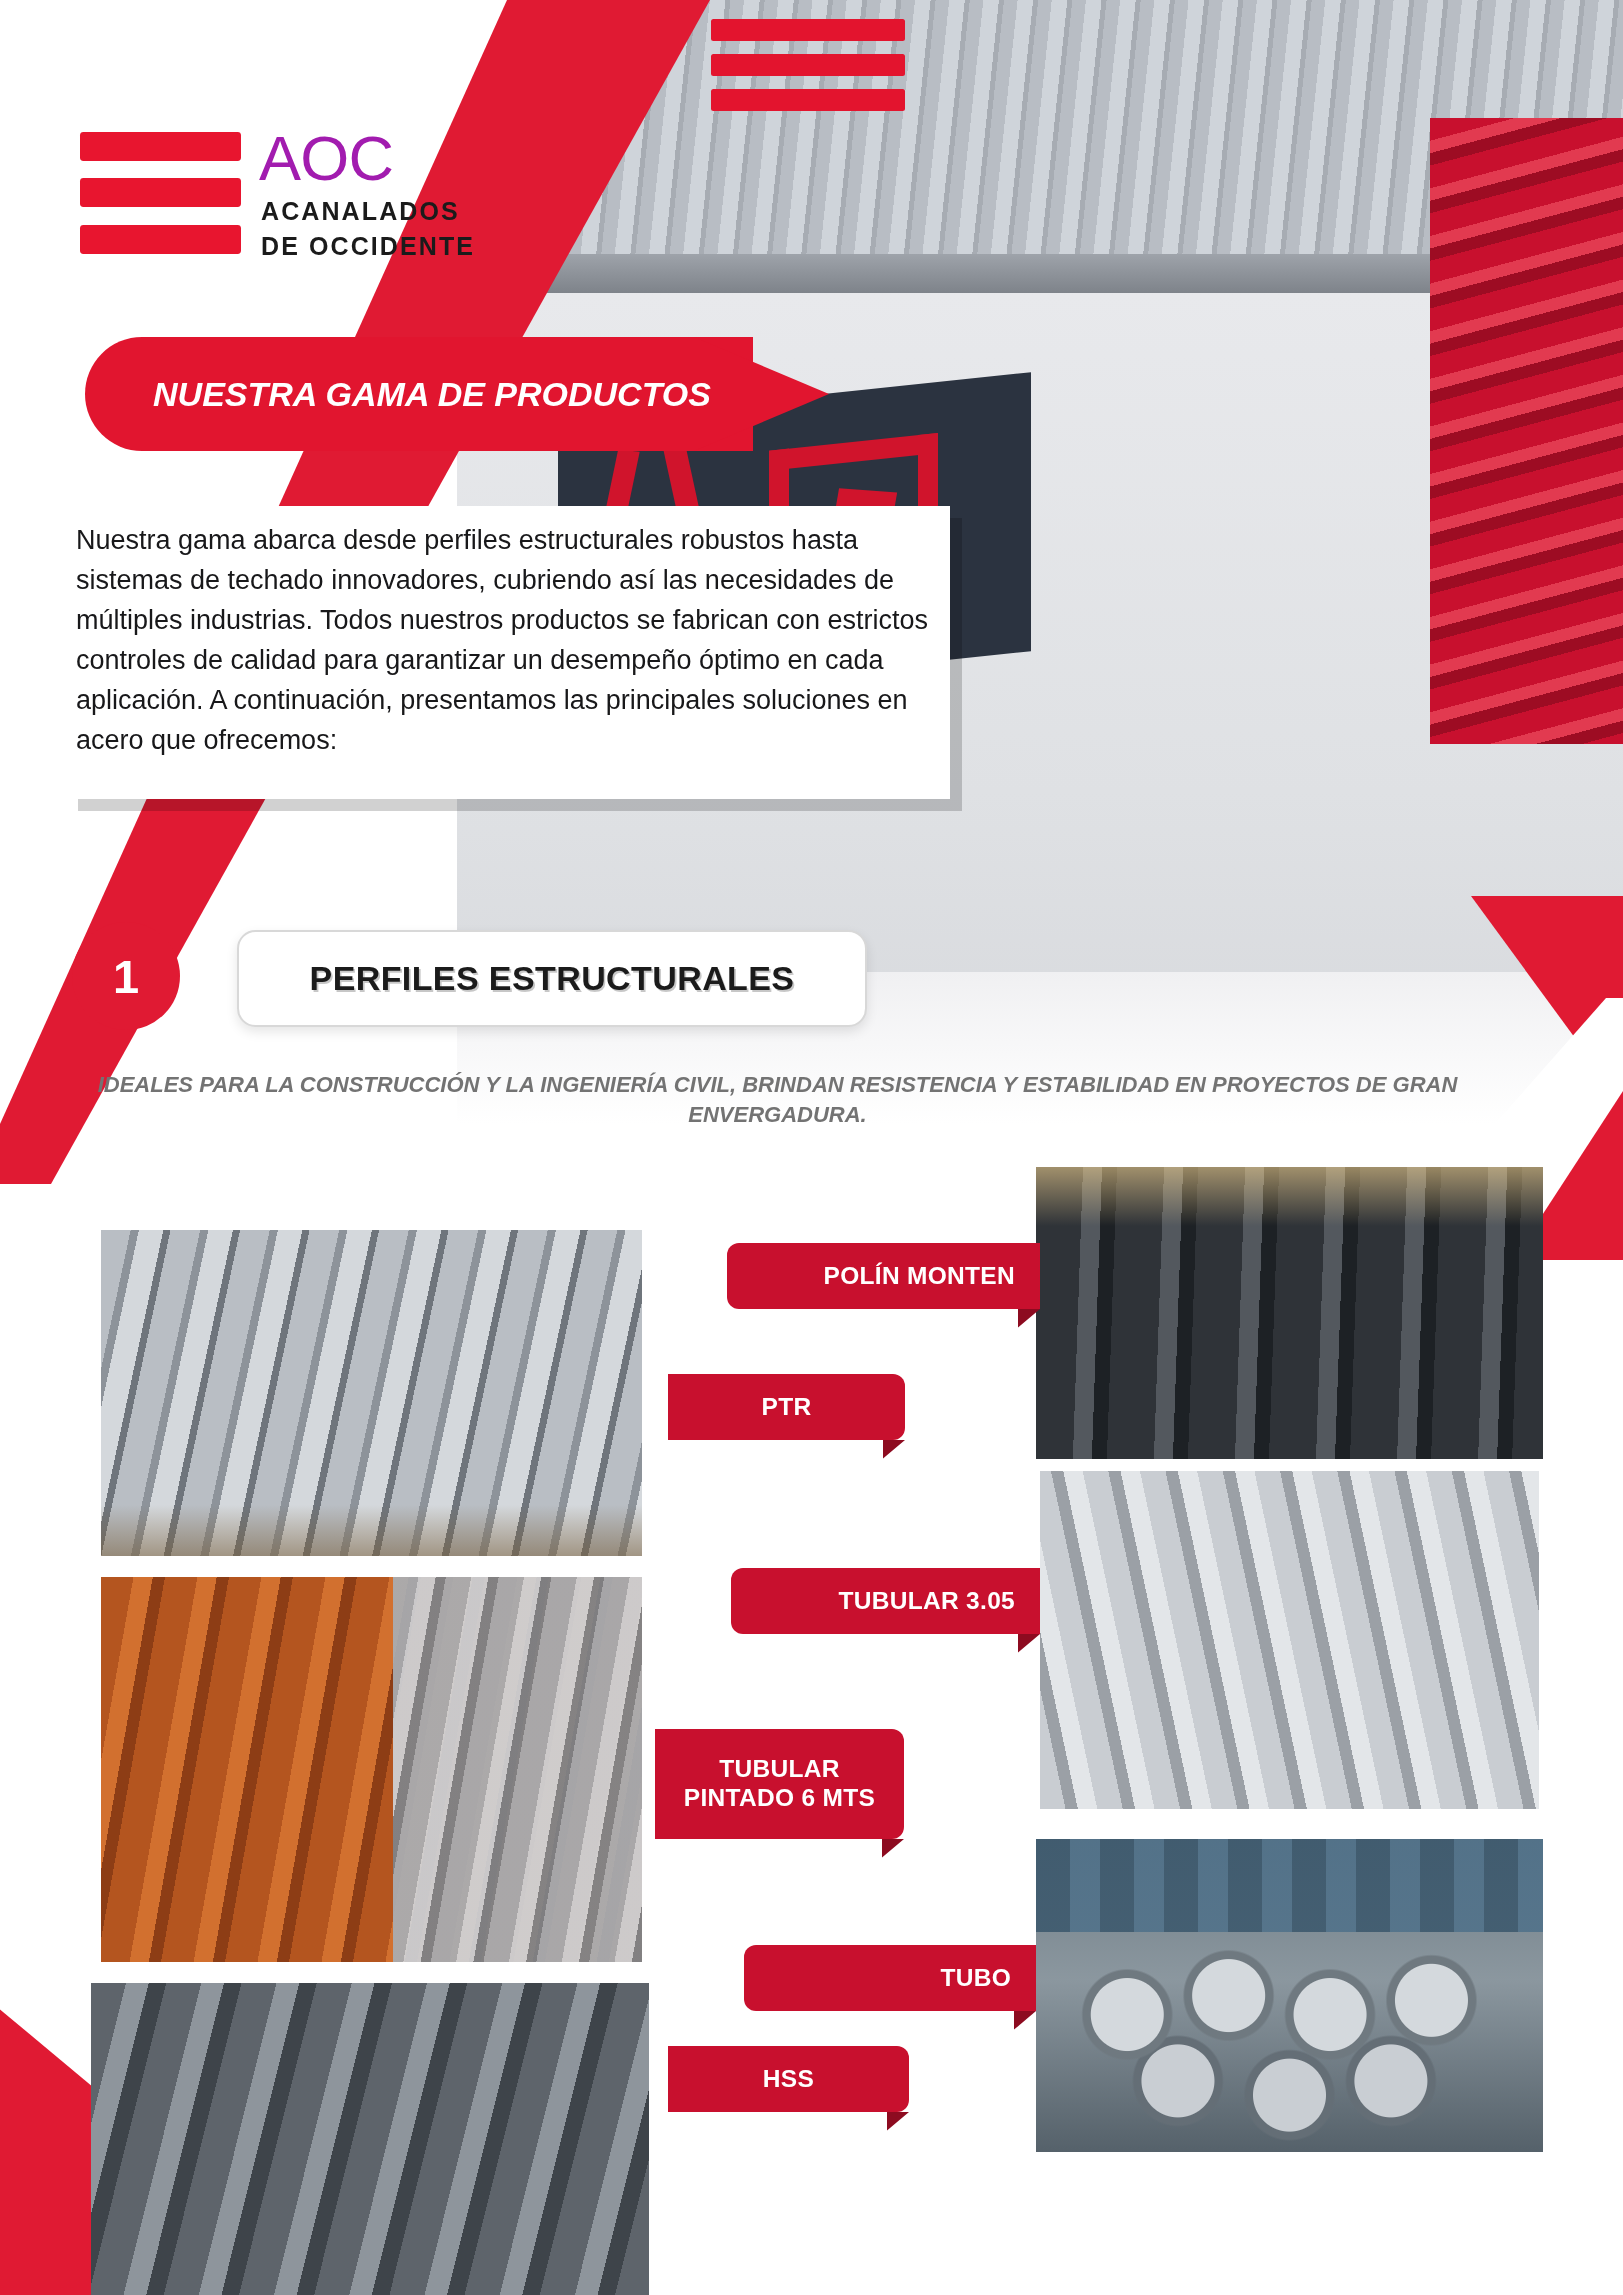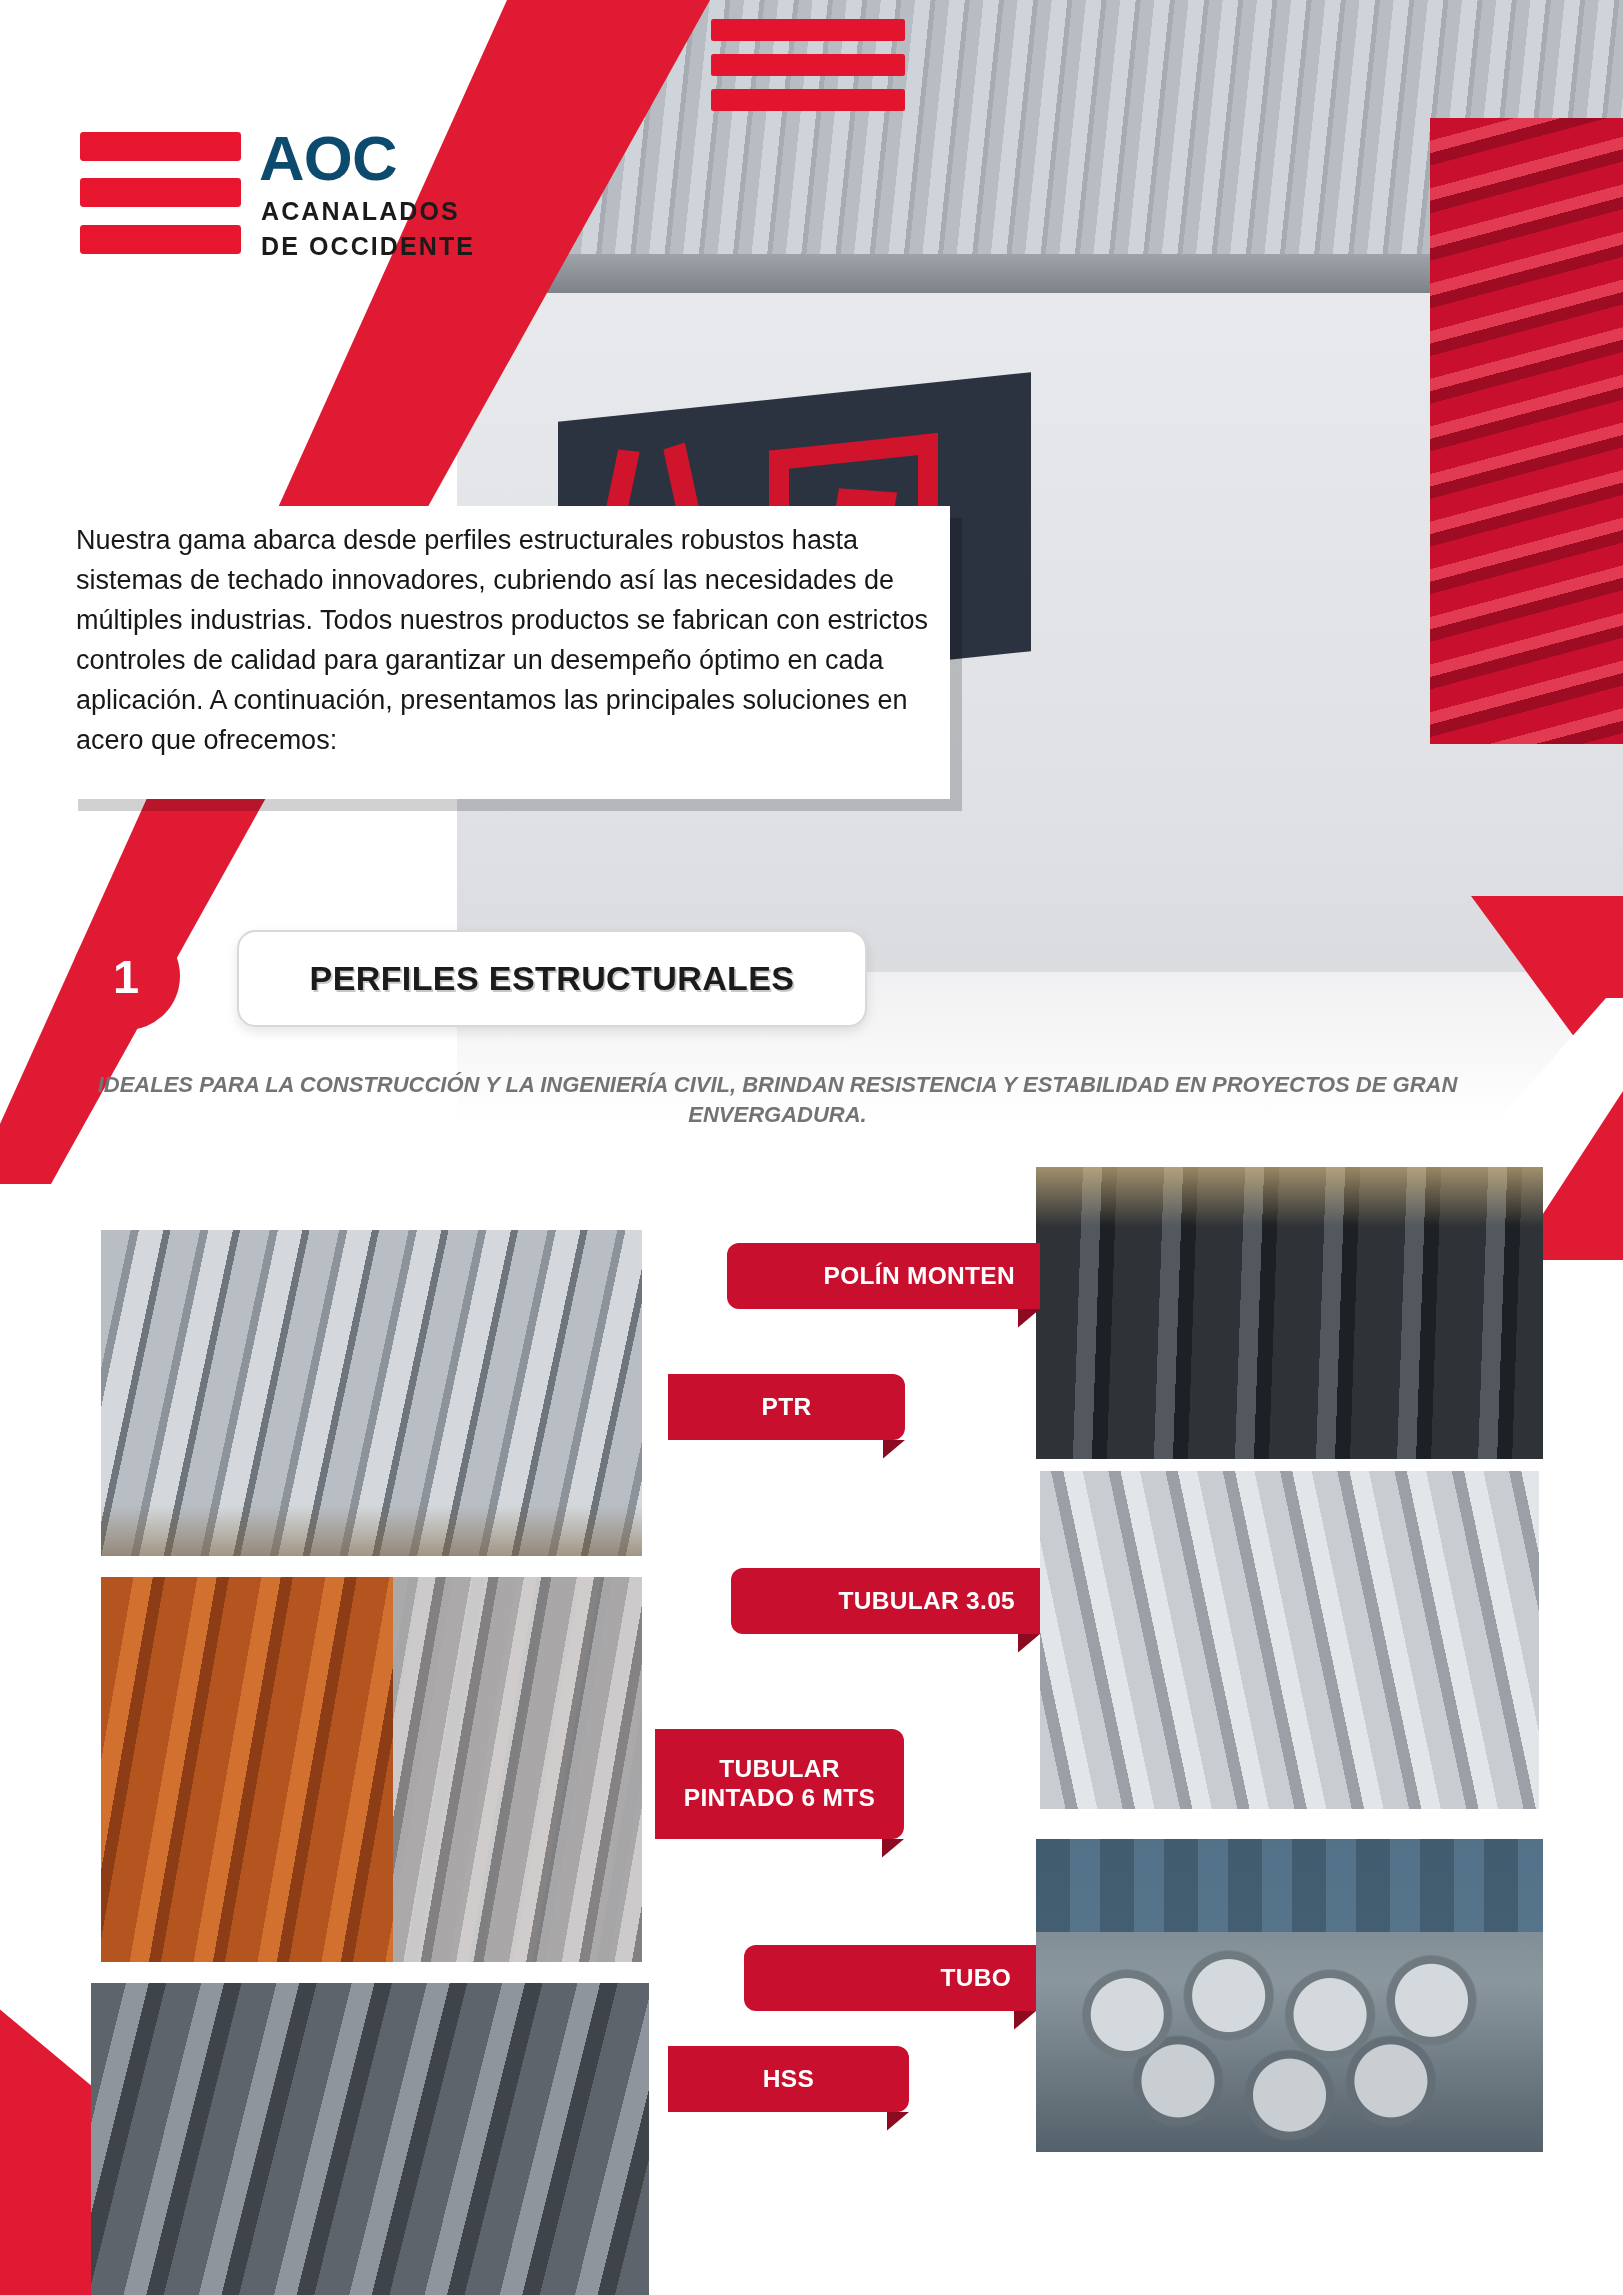--- a/index.html
+++ b/index.html
@@ -201,23 +201,23 @@
     border-radius: 3.4px;
   }
   .logo-mark span:nth-child(1) { top: 5px; }
   .logo-mark span:nth-child(2) { top: 51px; }
   .logo-mark span:nth-child(3) { top: 98px; }
   .logo-aoc {
     position: absolute;
     left: 179px;
     top: 4.2px;
     font-size: 63px;
-    font-weight: 700;
+    font-weight: 400;
     letter-spacing: -0.8px;
-    color: #0c4a6e;
+    color: #a21caf;
     font-family: "Liberation Sans", sans-serif;
   }
   .logo-sub1, .logo-sub2 {
     position: absolute;
     left: 181px;
     font-size: 25px;
     font-weight: 700;
     letter-spacing: 2.1px;
     color: #1b1b1b;
   }
@@ -501,20 +501,25 @@
     <div class="logo-mark">
       <span></span>
         <span></span>
         <span></span>
     </div>
     <div class="logo-aoc">AOC</div>
     <div class="logo-sub1">ACANALADOS</div>
     <div class="logo-sub2">DE OCCIDENTE</div>
   </div>
 
+  <div class="ribbon">
+    <div class="ribbon-body"></div>
+    <div class="ribbon-arrow"></div>
+    <div class="ribbon-text">NUESTRA GAMA DE PRODUCTOS</div>
+  </div>
 
   <div class="intro-card">
     <div class="intro-text">Nuestra gama abarca desde perfiles estructurales robustos hasta sistemas de techado innovadores, cubriendo así las necesidades de múltiples industrias. Todos nuestros productos se fabrican con estrictos controles de calidad para garantizar un desempeño óptimo en cada aplicación. A continuación, presentamos las principales soluciones en acero que ofrecemos:</div>
   </div>
 
   <div class="badge-1">1</div>
   <div class="section-title-box">
     <div class="section-title-text">PERFILES ESTRUCTURALES</div>
   </div>
   <div class="section-sub">IDEALES PARA LA CONSTRUCCIÓN Y LA INGENIERÍA CIVIL, BRINDAN RESISTENCIA Y ESTABILIDAD EN PROYECTOS DE GRAN ENVERGADURA.</div>

